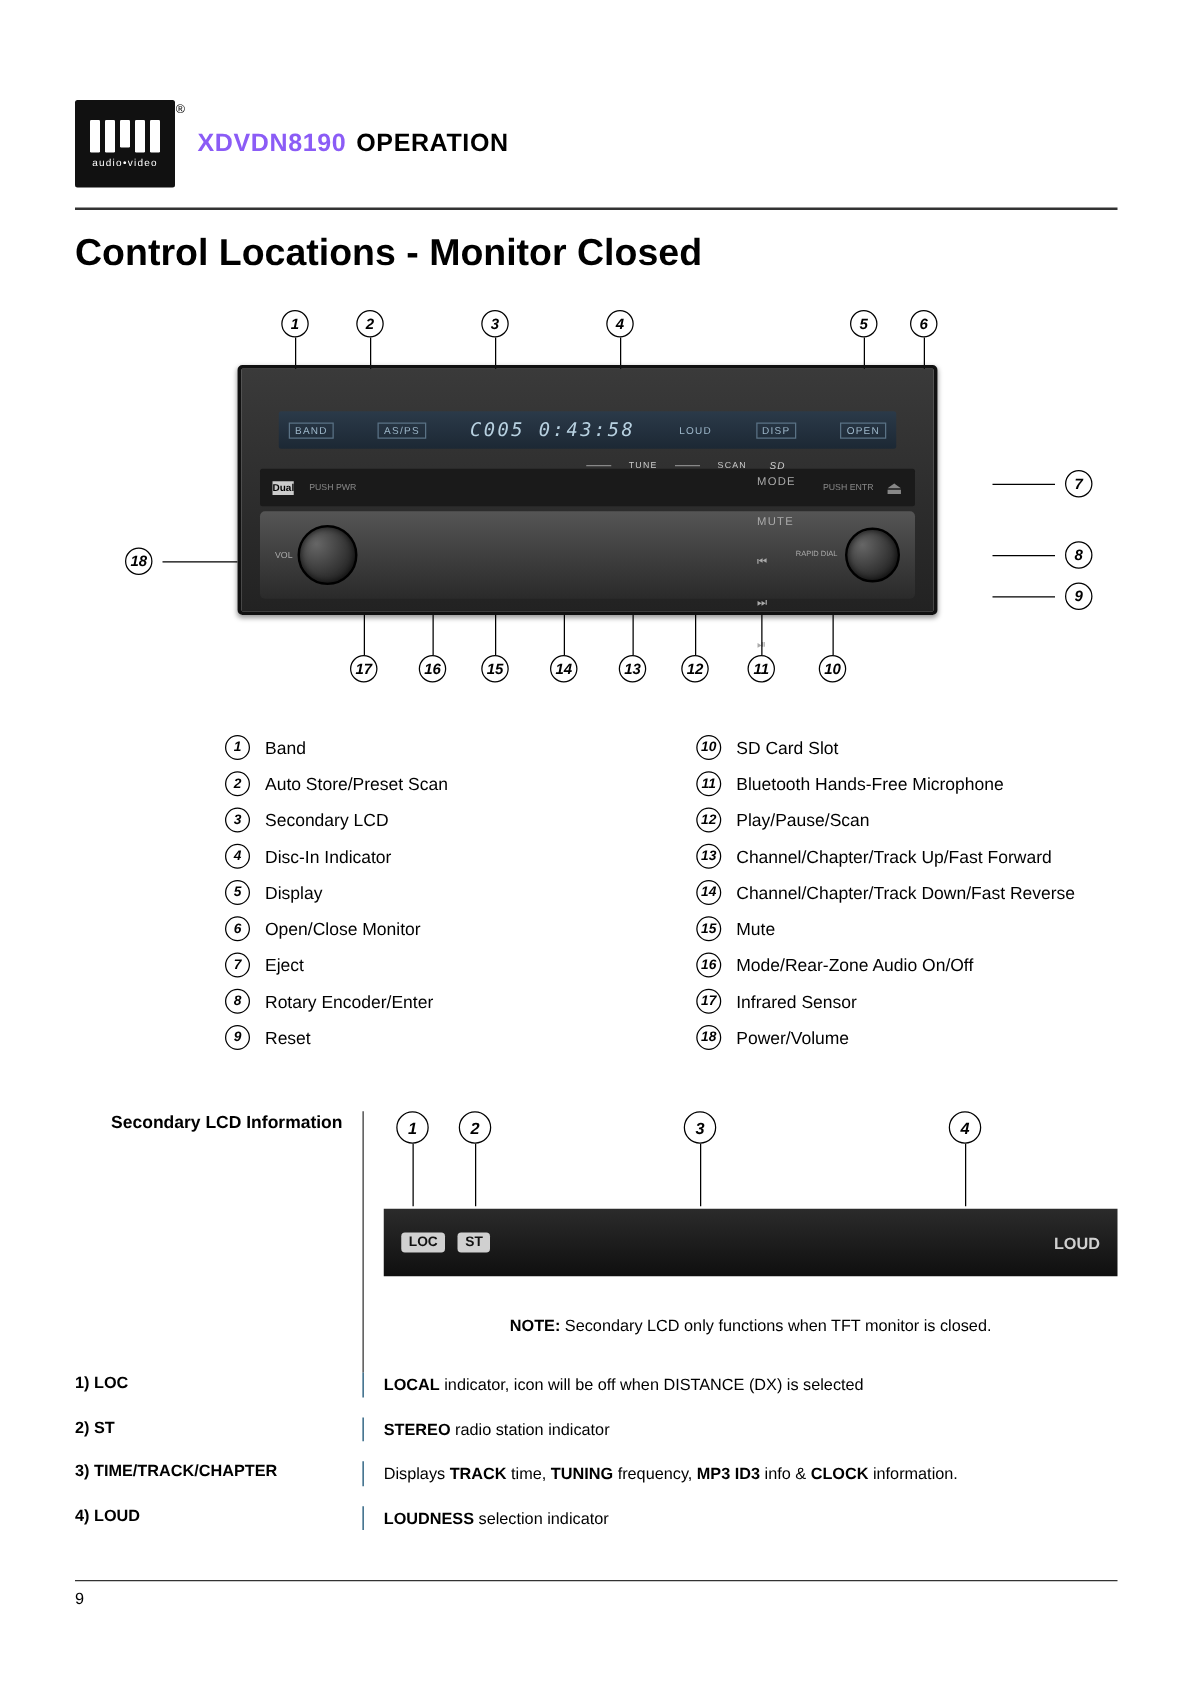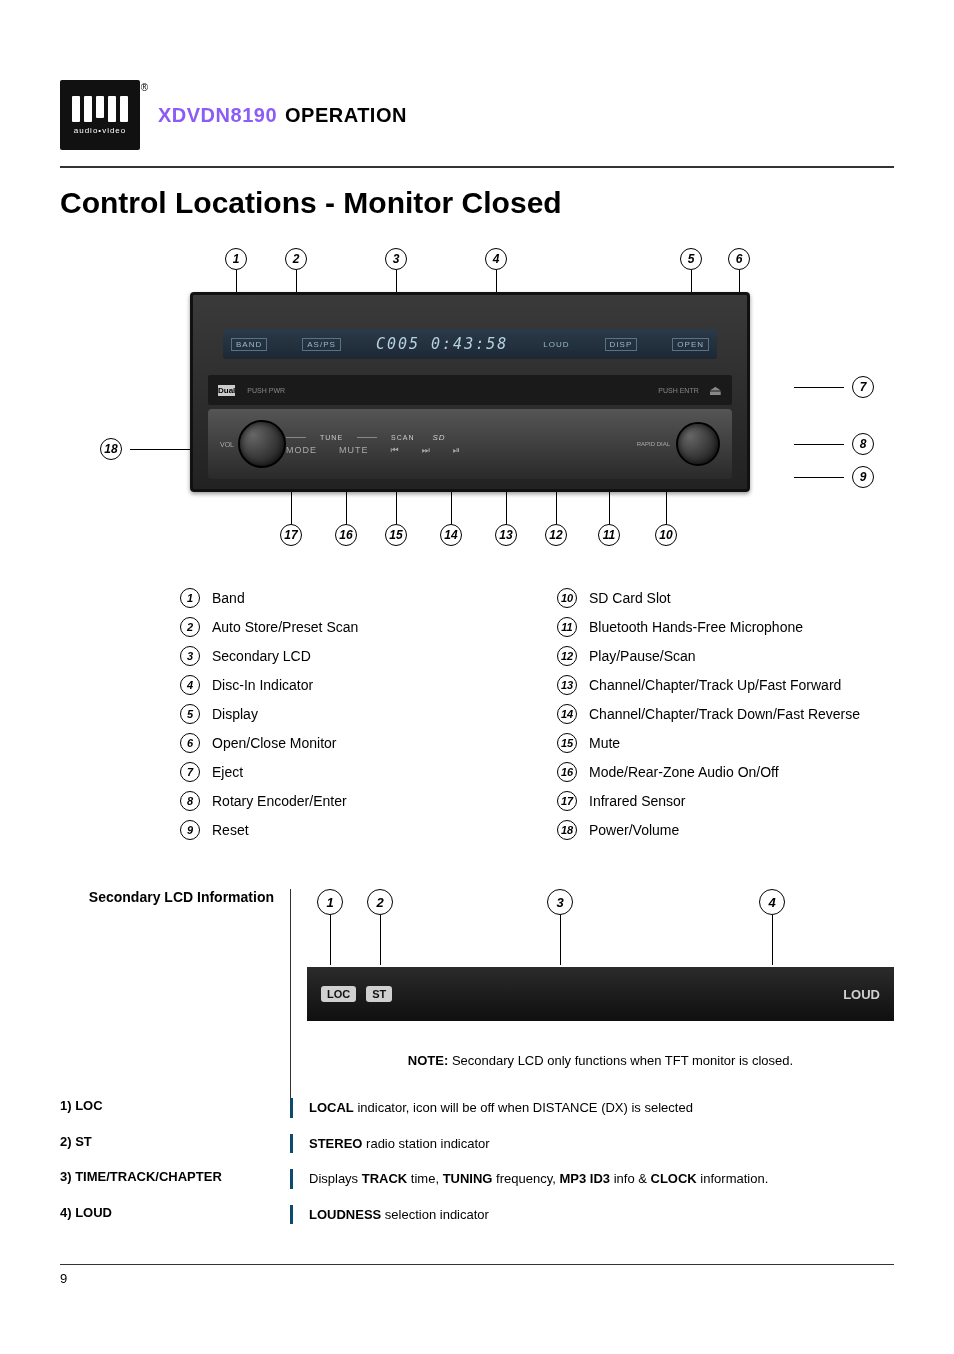--- a/index.html
+++ b/index.html
@@ -31,23 +31,23 @@
   .lcd-top .btn { border:1px solid #5a7285; padding:1px 4px; font-size:8px;}
   .lcd-top .big { font-family: monospace; font-size:15px; letter-spacing:2px; color:#b8d1e0; font-style:italic;}
   .lcd-top .loud { font-size:8px;}
   .mid-strip { position:absolute; top:80px; left:15px; right:15px; height:30px; background:#1a1a1a; border-radius:2px; display:flex; align-items:center; padding:0 10px; gap:12px;}
   .mid-strip .badge { background:#ccc; color:#000; font-size:8px; padding:1px 0; font-weight:bold;}
   .mid-strip .pushpwr { color:#888; font-size:7px;}
   .mid-strip .eject { margin-left:auto; color:#888; display:flex; gap:10px; align-items:center;}
   .knob-area { position:absolute; bottom:10px; left:15px; right:15px; height:70px; background: linear-gradient(#555,#2a2a2a); border-radius:4px; display:flex; align-items:center; padding:0 12px; }
   .knob { width:48px; height:48px; border-radius:50%; background: radial-gradient(circle at 30% 30%, #666, #111); border:2px solid #000; box-shadow: inset 0 0 6px rgba(0,0,0,.7);}
   .knob.small { width:44px; height:44px; }
-  .mini-controls { flex:1; display:flex; flex-direction:column; align-items:flex-start; gap:3px; color:#ccc; }
+  .mini-controls { flex:1; display:flex; flex-direction:column; align-items:flex-end; gap:3px; color:#ccc; }
   .mini-controls .row1 { font-size:7px; display:flex; gap:14px; align-items:center; letter-spacing:1px;}
-  .mini-controls .row2 { display:flex; gap:22px; color:#aaa; font-size:9px; letter-spacing:1px;}
+  .mini-controls .row2 { display:flex; gap:22px; color:#aaa; font-size:9px; letter-spacing:1px;flex-direction:column;}
   .mini-controls .row2 span { font-size:9px;}
   .mini-controls .minib { font-size:7px;}
   .sd { font-size:8px; color:#ccc; margin:0 8px 0 4px; font-style:italic;}
   .rapid { font-size:6px; color:#aaa; margin-right:6px;}
   
   .side-callout { position:absolute; display:flex; align-items:center; gap:8px;}
   .side-callout .line { height:1px; background:#000; width:50px;}
   .side-callout .circ { width:22px; height:22px; border:1.5px solid #000; border-radius:50%; display:inline-flex; align-items:center; justify-content:center; font-size:12px; font-style:italic; font-weight:600;}
   
   .legend { display:flex; gap:40px; margin: 40px 0 20px 120px; }
@@ -62,21 +62,21 @@
   .sec-callout-row .callout.big { top:0;}
   .sec-callout-row .vline2 { position:absolute; width:1px; height:50px; background:#000; top:26px;}
   .lcd2 { background: linear-gradient(#2b2b2b,#0f0f0f); height:54px; margin-top:40px; display:flex; align-items:center; padding:0 14px; gap:10px; color:#c0c0c0; position:relative;}
   .lcd2 .pill { background:#d0d0d0; color:#111; font-size:11px; font-weight:bold; padding:2px 6px; border-radius:3px;}
   .lcd2 .seg { font-family: monospace; font-size:30px; letter-spacing:2px; color:#9aa5ad; font-style:italic; font-weight:bold; margin-left:4px;}
   .lcd2 .loud2 { font-size:13px; font-weight:bold; color:#d0d0d0; margin-left:auto;}
   .note { text-align:center; margin:32px 0 30px; font-size:13px;}
   .note b { font-weight:bold;}
   .def-table { display:flex; margin-bottom:16px;}
   .def-left { width:230px; text-align:left; padding-right:16px; font-weight:bold; font-size:13px;}
-  .def-right { flex:1; border-left:3px solid #0c4a6e; padding-left:16px; font-size:13px; line-height:1.5;}
+  .def-right { flex:1; border-left:1px solid #0c4a6e; padding-left:16px; font-size:13px; line-height:1.5;}
   .pagefoot { margin-top:40px; border-top:1px solid #333; padding-top:6px; font-size:13px;}
 </style>
 </head>
 <body>
 
 <div class="header">
   <div class="logo">
     <span class="logo-reg">®</span>
     <div class="logo-bars">
         <span></span>

